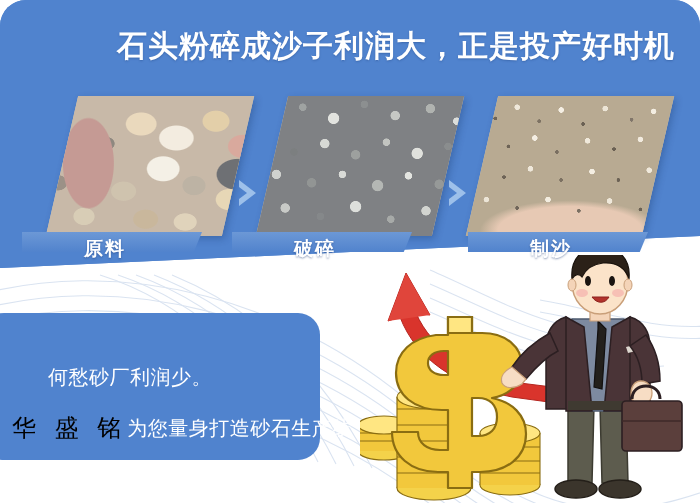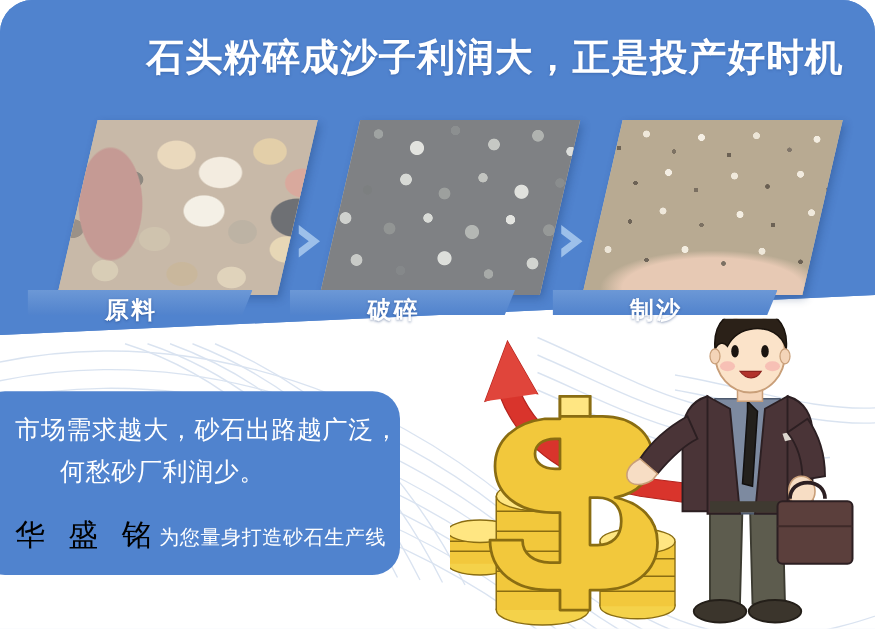--- a/index.html
+++ b/index.html
@@ -137,32 +137,32 @@
 
   
   .label-bar{position:absolute;top:232px;height:20px;width:180px;
              background:linear-gradient(180deg,#6c98d6 0%,#5183cd 100%);
              -webkit-clip-path:polygon(0 0,180px 0,166px 34px,0 34px);
              clip-path:polygon(0 0,180px 0,166px 34px,0 34px);}
   .label-bar span{position:absolute;left:0;top:0;width:166px;height:34px;
              line-height:34px;text-align:center;color:#fff;font-size:19px;
              font-weight:bold;text-shadow:0 1px 2px rgba(20,50,110,.45);
              letter-spacing:2px;}
-  .lb1{left:22px;} .lb2{left:232px;font-family:Liberation Serif, serif;} .lb3{left:442px;}
+  .lb1{left:22px;} .lb2{left:232px;font-family:Liberation Serif, serif;} .lb3{left:468px;}
 
   
   .text-card{position:absolute;left:-18px;top:313px;width:338px;height:147px;
              background:#5083ce;border-radius:22px;}
   .text-card .line{position:absolute;left:30px;color:#ffffff;
                    font-size:20px;white-space:nowrap;letter-spacing:.5px;}
   .tl1{top:17px;} .tl2{top:51px;margin-left:36px;}
   .brandline{position:absolute;left:30px;top:99px;white-space:nowrap;}
   .brandline .brand{color:#000000;font-size:24px;letter-spacing:6px;
                     font-weight:500;vertical-align:-1px;}
-  .brandline .rest{color:#ffffff;font-size:16px;letter-spacing:.5px;}
+  .brandline .rest{color:#ffffff;font-size:20px;letter-spacing:.5px;}
 
   
   .illus{position:absolute;left:360px;top:255px;width:340px;height:248px;}
   .illus svg{position:absolute;left:0;top:0;}
 </style>
 </head>
 <body>
 
 <div id="banner">
 
@@ -343,20 +343,19 @@
 
         <ellipse cx="222" cy="38" rx="6" ry="4" fill="#f6b7b0" opacity=".8"></ellipse>
         <ellipse cx="258" cy="38" rx="6" ry="4" fill="#f6b7b0" opacity=".8"></ellipse>
 
         <path d="M232 42 c5 7 13 7 17 0 z" fill="#b2332c" stroke="#8c231e" stroke-width="1"></path>
       </g>
     </svg>
   </div>
 
   <div class="text-card">
-    <div class="line tl1">市场需求越大，砂石出路越广泛，</div>
     <div class="line tl2">何愁砂厂利润少。</div>
     <div class="brandline">
       <span class="brand">华 盛 铭</span><span class="rest">为您量身打造砂石生产线</span>
     </div>
   </div>
 
 </div>
 
 </body></html>

